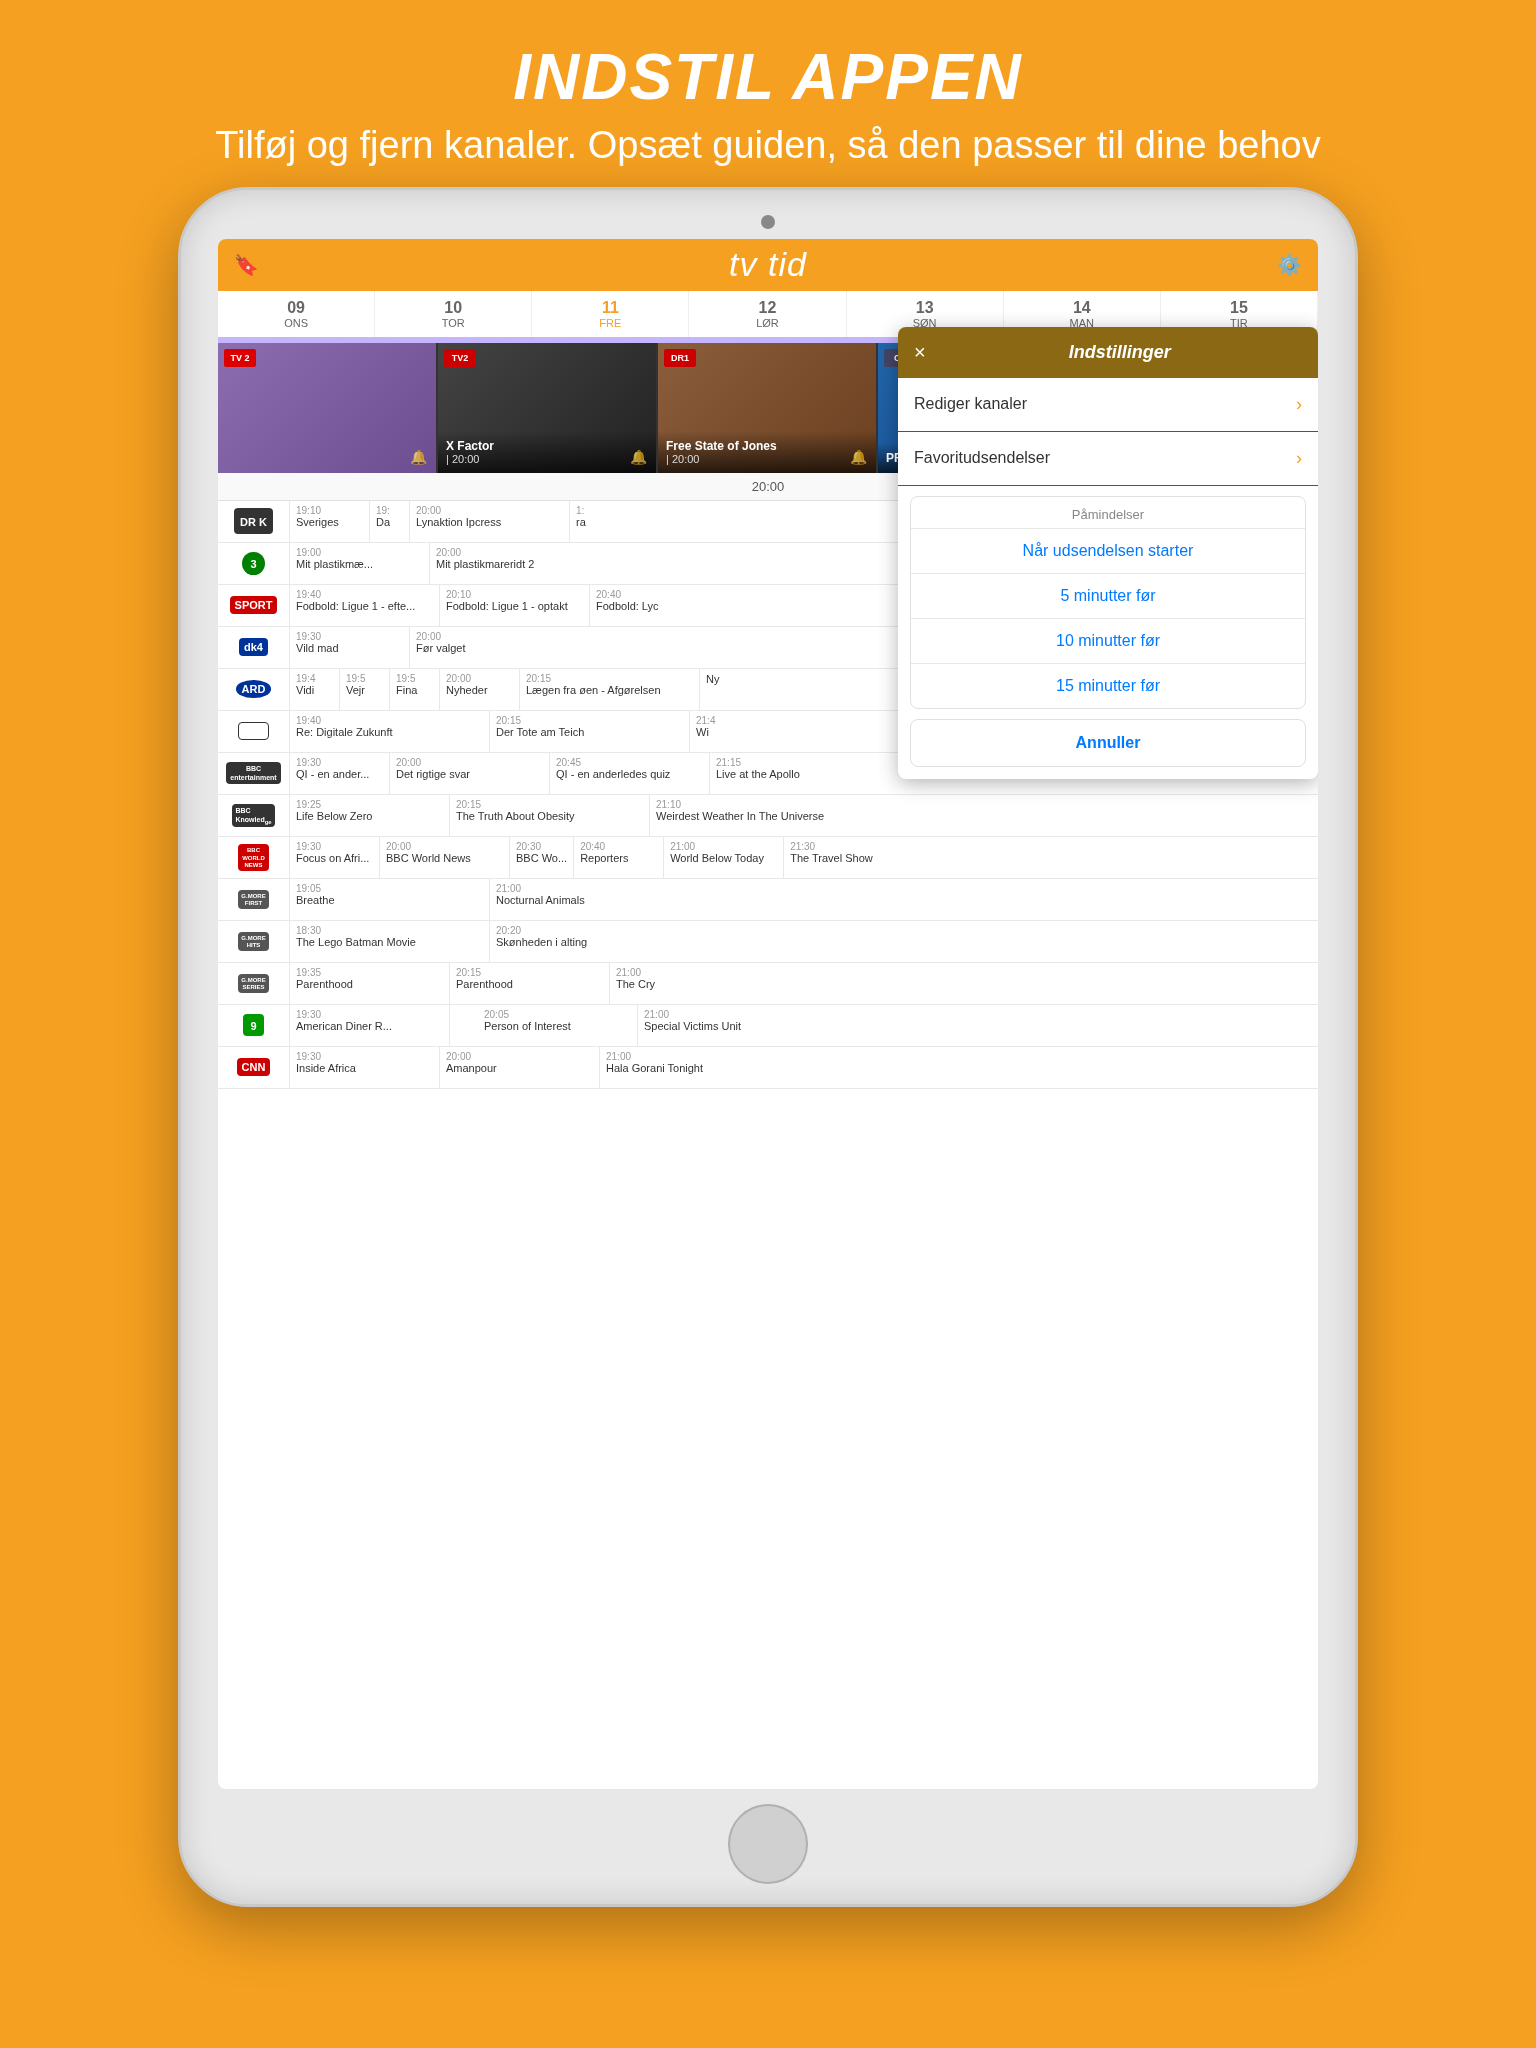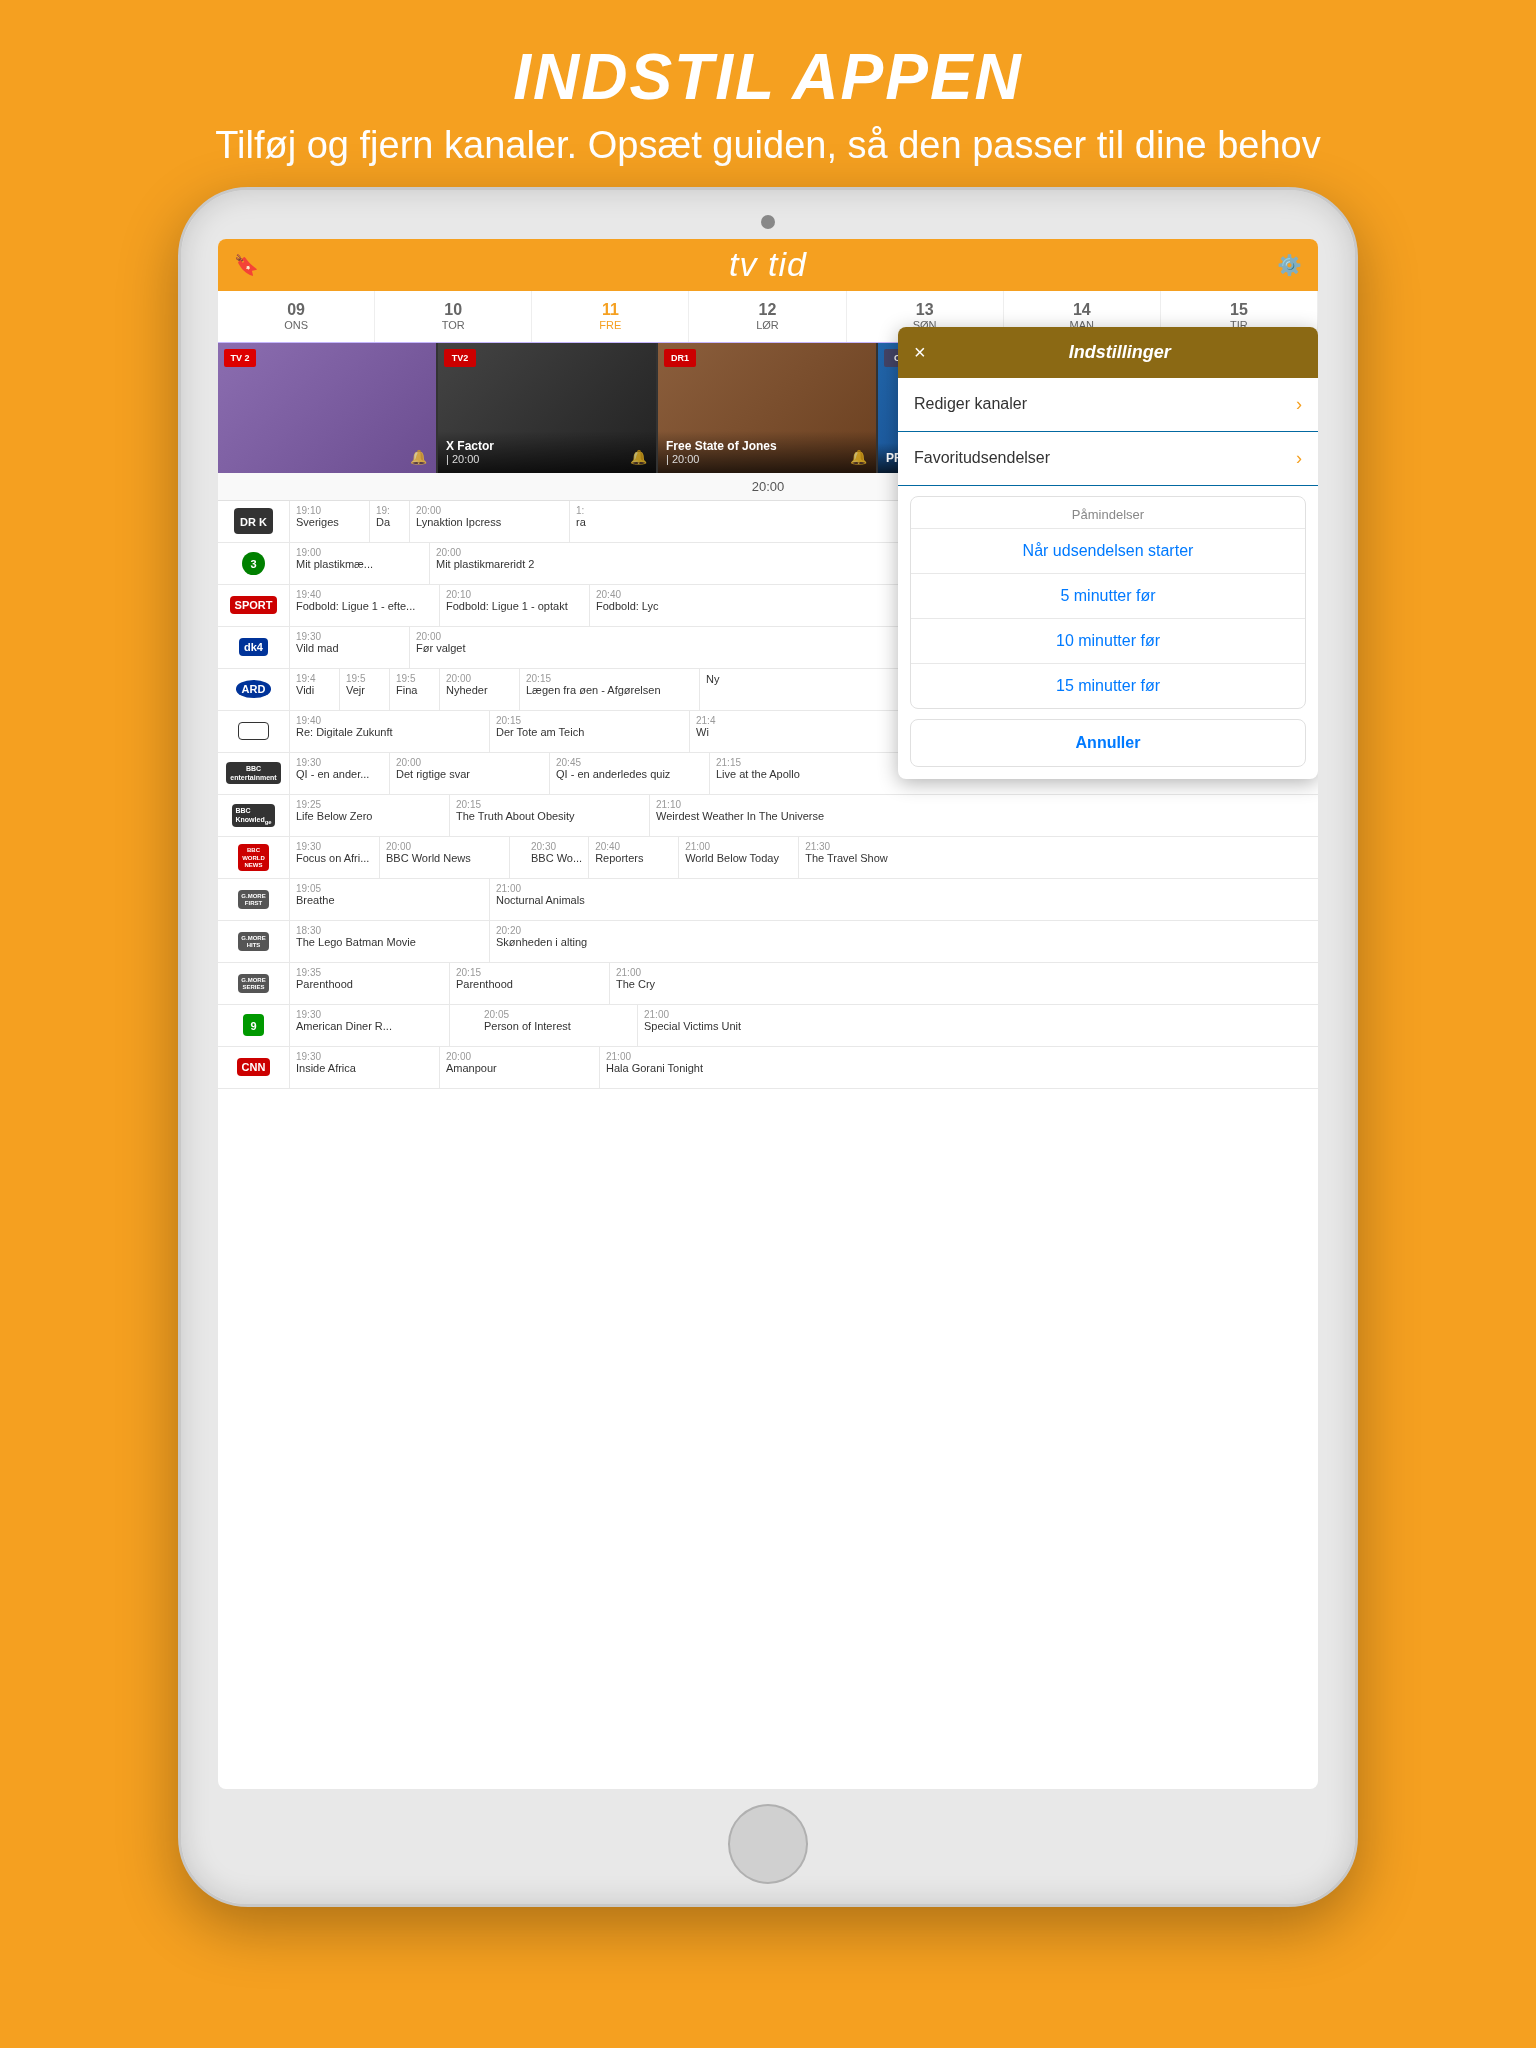--- a/index.html
+++ b/index.html
@@ -110,21 +110,21 @@
       color: white;
       font-size: 20px;
     }
 
     
     .day-selector {
       background: white;
       height: 52px;
       display: flex;
       align-items: stretch;
-      border-bottom: 1px solid #c4b5fd;
+      border-bottom: 6px solid #c4b5fd;
       overflow: hidden;
     }
     .day-item {
       flex: 1;
       display: flex;
       flex-direction: column;
       align-items: center;
       justify-content: center;
       font-size: 13px;
       color: #666;
@@ -642,21 +642,21 @@
         </div>
         <div class="channel-programs">
           <div class="program-block" style="min-width:90px;">
             <span class="prog-time">19:30</span>
             <span class="prog-title">Focus on Afri...</span>
           </div>
           <div class="program-block" style="min-width:130px;">
             <span class="prog-time">20:00</span>
             <span class="prog-title">BBC World News</span>
           </div>
-          <div class="program-block" style="min-width:60px;margin-left:15px;">
+          <div class="program-block" style="min-width:60px;">
             <span class="prog-time">20:30</span>
             <span class="prog-title">BBC Wo...</span>
           </div>
           <div class="program-block" style="min-width:90px;">
             <span class="prog-time">20:40</span>
             <span class="prog-title">Reporters</span>
           </div>
           <div class="program-block" style="min-width:120px;">
             <span class="prog-time">21:00</span>
             <span class="prog-title">World Below Today</span>

